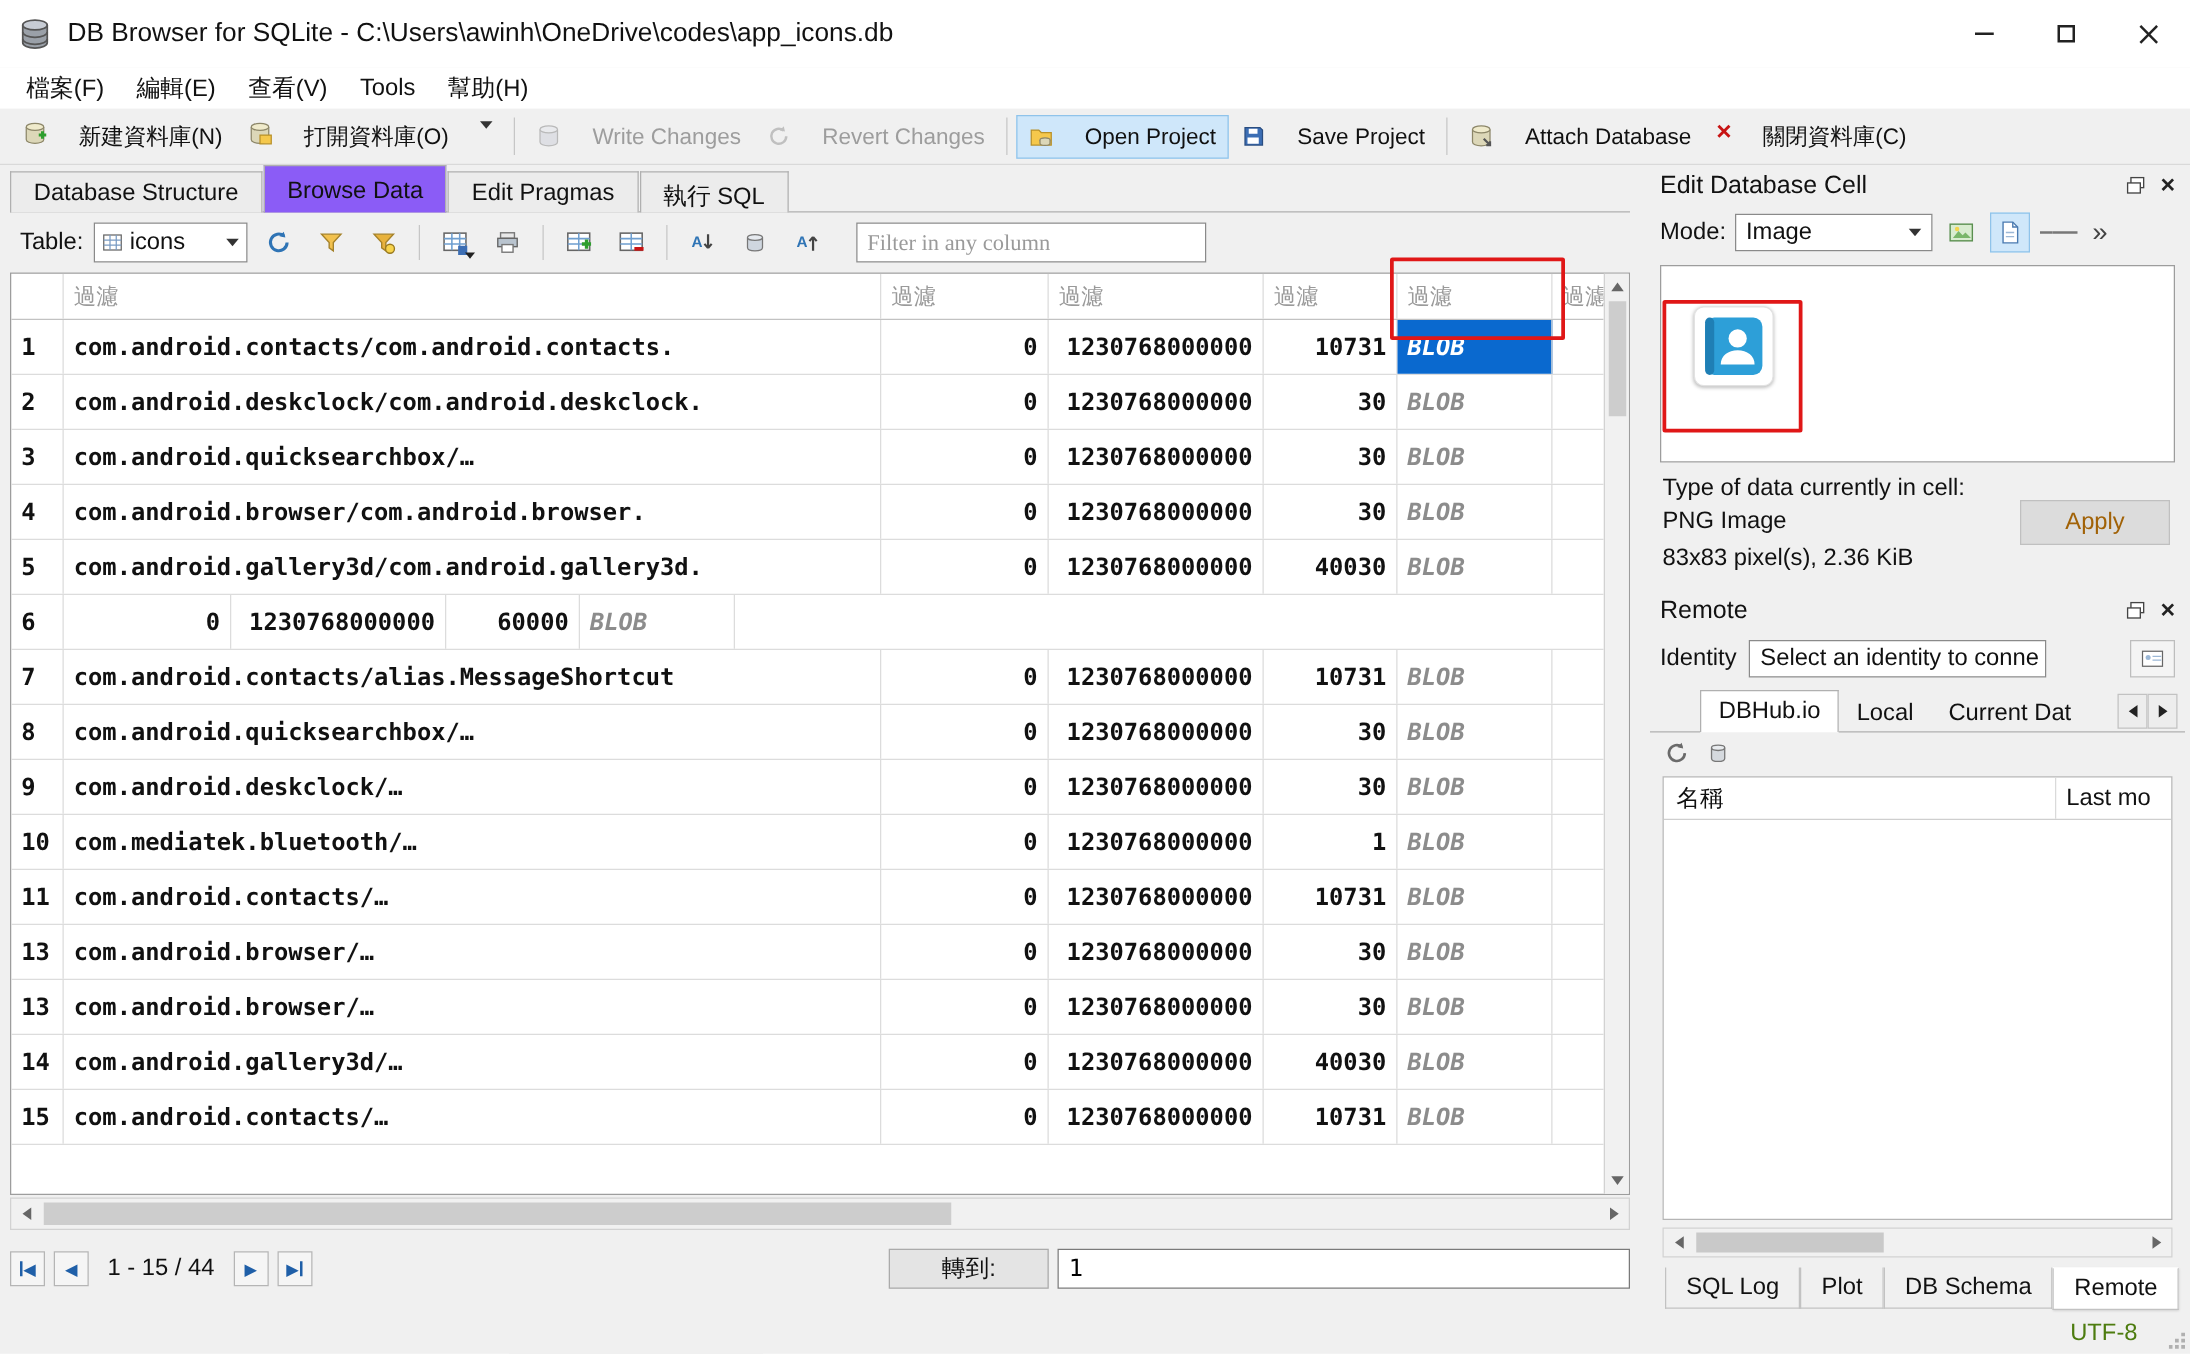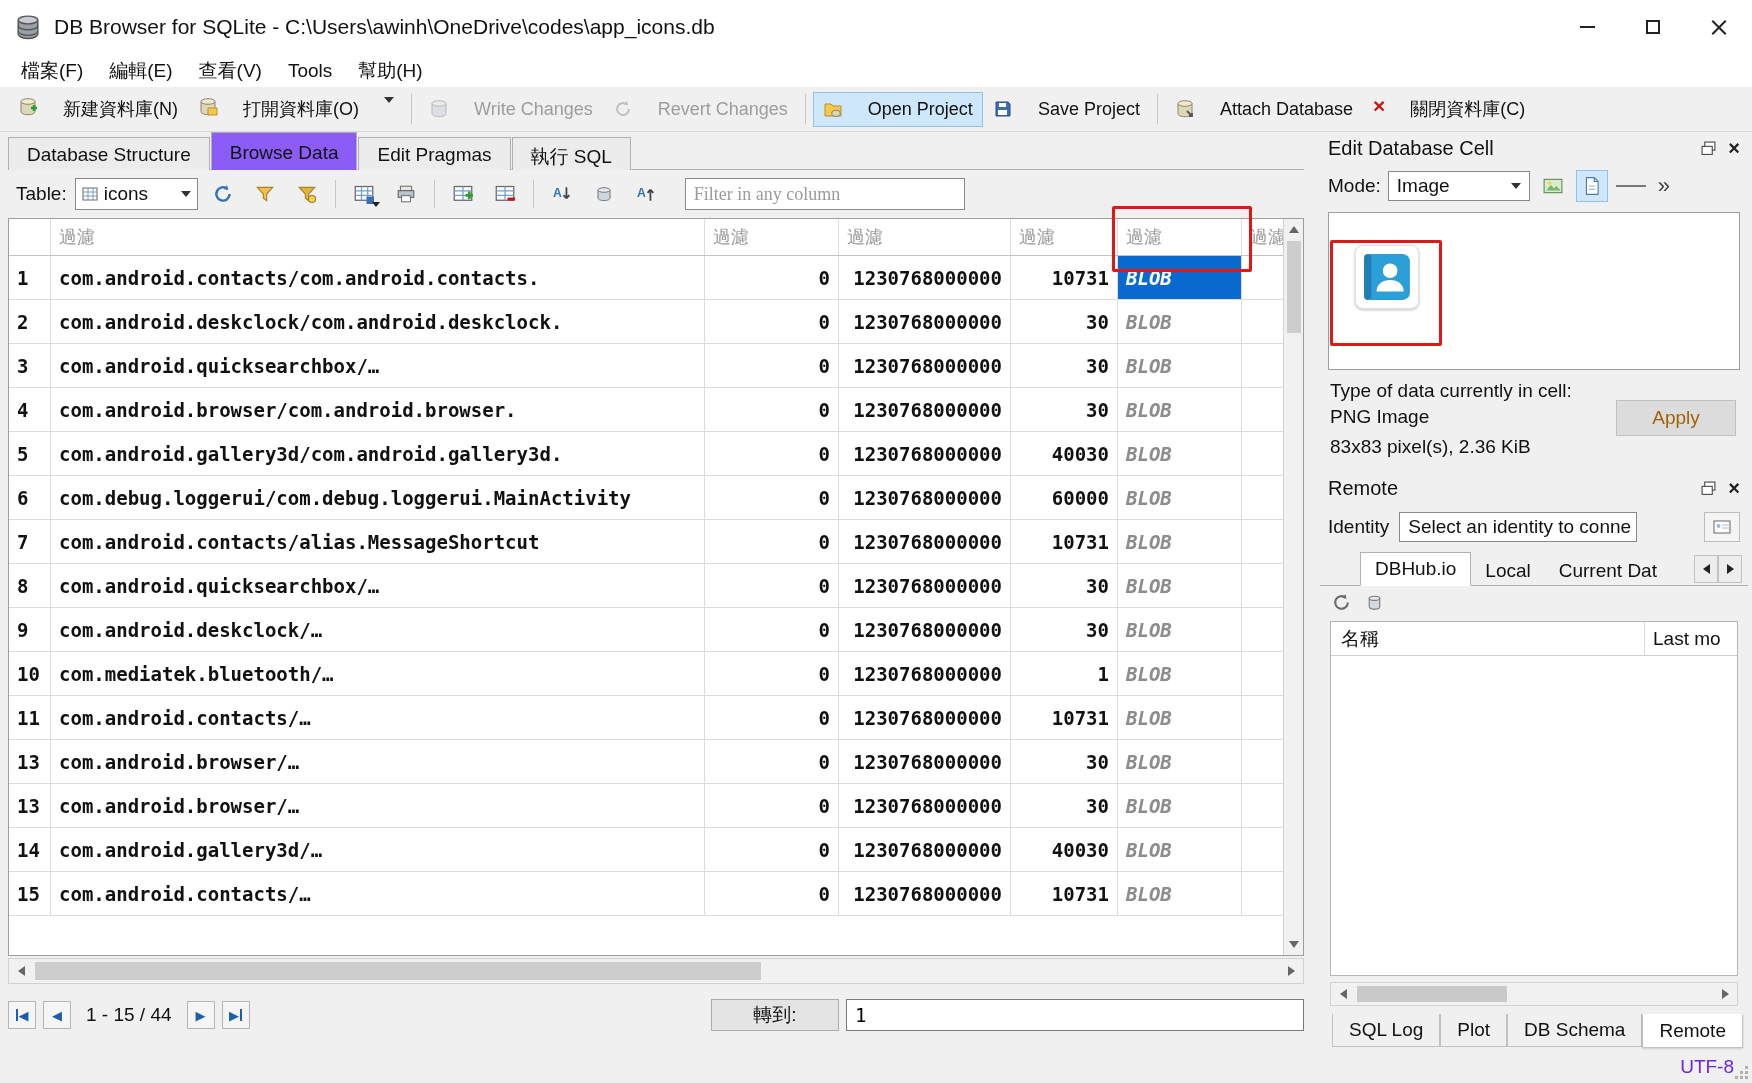--- a/index.html
+++ b/index.html
@@ -93,21 +93,21 @@
   #goto-input{width:458px;height:32px;border:1px solid #7a7a7a;font-size:19px;padding:0 8px}
 
   
   #right-pane{position:absolute;left:1316px;top:132px;width:436px;height:918px;display:flex;flex-direction:column;padding:0 4px}
   .dock-header{height:32px;display:flex;align-items:center;padding:0 8px;font-size:20px}
   .dock-icons{margin-left:auto;display:flex;gap:12px;align-items:center}
   .dock-x{font-size:20px;font-weight:bold;color:#222;line-height:16px}
   #mode-row{display:flex;align-items:center;gap:7px;padding:6px 8px;font-size:19px}
   .combo{height:30px;background:#fff;border:1px solid #8a8a8a;display:flex;align-items:center;padding:0 8px;gap:6px;overflow:hidden;white-space:nowrap}
   .combo .caret{margin-left:auto;flex:none}
-  #mode-combo{width:142px}
+  #mode-combo{width:158px}
   .sq-btn{width:32px;height:32px;display:flex;align-items:center;justify-content:center;border:1px solid transparent}
   .sq-btn.active{background:#cfe7fa;border-color:#8fc3ea}
   #overflow-chevron{font-size:22px;color:#444;margin-left:4px}
   #preview-box{margin:4px 8px;height:158px;background:#fff;border:1px solid #9d9d9d;position:relative}
   #icon-card{position:absolute;left:26px;top:32px;width:64px;height:64px;background:#fff;border:1px solid #e2e2e2;border-radius:8px;box-shadow:0 1px 3px rgba(0,0,0,.25);display:flex;align-items:center;justify-content:center}
   #cell-info{padding:6px 10px 0 10px;font-size:19px;position:relative}
   #cell-info .line{margin-bottom:4px}
   #apply-btn{position:absolute;right:12px;top:26px;width:120px;height:36px;background:#dcdcdc;border:1px solid #c0c0c0;color:#a16207;display:flex;align-items:center;justify-content:center;font-size:19px}
   #size-info{margin-top:8px}
 
@@ -130,21 +130,21 @@
   #remote-list-body{flex:1}
   #remote-hscroll{margin:0 10px 8px 10px;height:24px;background:#f1f1f1;border:1px solid #d2d2d2;display:flex;align-items:center}
   #rthumb{height:16px;width:150px;background:#c9c9c9;margin-left:2px}
   #rhspacer{flex:1}
 
   #bottom-tabs{height:36px;display:flex;align-items:flex-start;padding-left:12px;font-size:19px}
   .b-tab{padding:5px 16px;border:1px solid #c2c2c2;border-top:none;background:#f0f0f0;white-space:nowrap}
   .b-tab.active{background:#fff;border-top:1px solid #fff;box-shadow:0 1px 2px rgba(0,0,0,.15)}
 
   
-  #statusbar{position:absolute;left:0;right:0;bottom:0;height:33px;display:flex;align-items:center;justify-content:flex-end;padding-right:18px;font-size:19px;color:#6d28d9}
+  #statusbar{position:absolute;left:0;right:0;bottom:0;height:33px;display:flex;align-items:center;justify-content:flex-end;padding-right:42px;font-size:19px;color:#4d7c0f}
   #grip{position:absolute;right:3px;bottom:3px}
 
   
   .annotation{position:absolute;border:3px solid #e01717;z-index:60;pointer-events:none;border-radius:2px}
   #ann-icon-col{left:1112px;top:206px;width:140px;height:66px}
   #ann-preview{left:1330px;top:240px;width:112px;height:106px}
 
   
   .lines-icon span{display:block;width:16px;height:2px;background:#777;margin:3px 0}
 </style>
@@ -385,21 +385,20 @@
           <div class="gc c-num">5</div>
           <div class="gc c-name">com.android.gallery3d/com.android.gallery3d.</div>
           <div class="gc c-pid">0</div>
           <div class="gc c-upd">1230768000000</div>
           <div class="gc c-ver">40030</div>
           <div class="gc c-icon blob">BLOB</div>
           <div class="gc c-extra"></div>
         </div>
         <div class="g-row">
           <div class="gc c-num">6</div>
-          <div class="gc c-name">com.debug.loggerui/com.debug.loggerui.MainActivity</div>
           <div class="gc c-pid">0</div>
           <div class="gc c-upd">1230768000000</div>
           <div class="gc c-ver">60000</div>
           <div class="gc c-icon blob">BLOB</div>
           <div class="gc c-extra"></div>
         </div>
         <div class="g-row">
           <div class="gc c-num">7</div>
           <div class="gc c-name">com.android.contacts/alias.MessageShortcut</div>
           <div class="gc c-pid">0</div>

